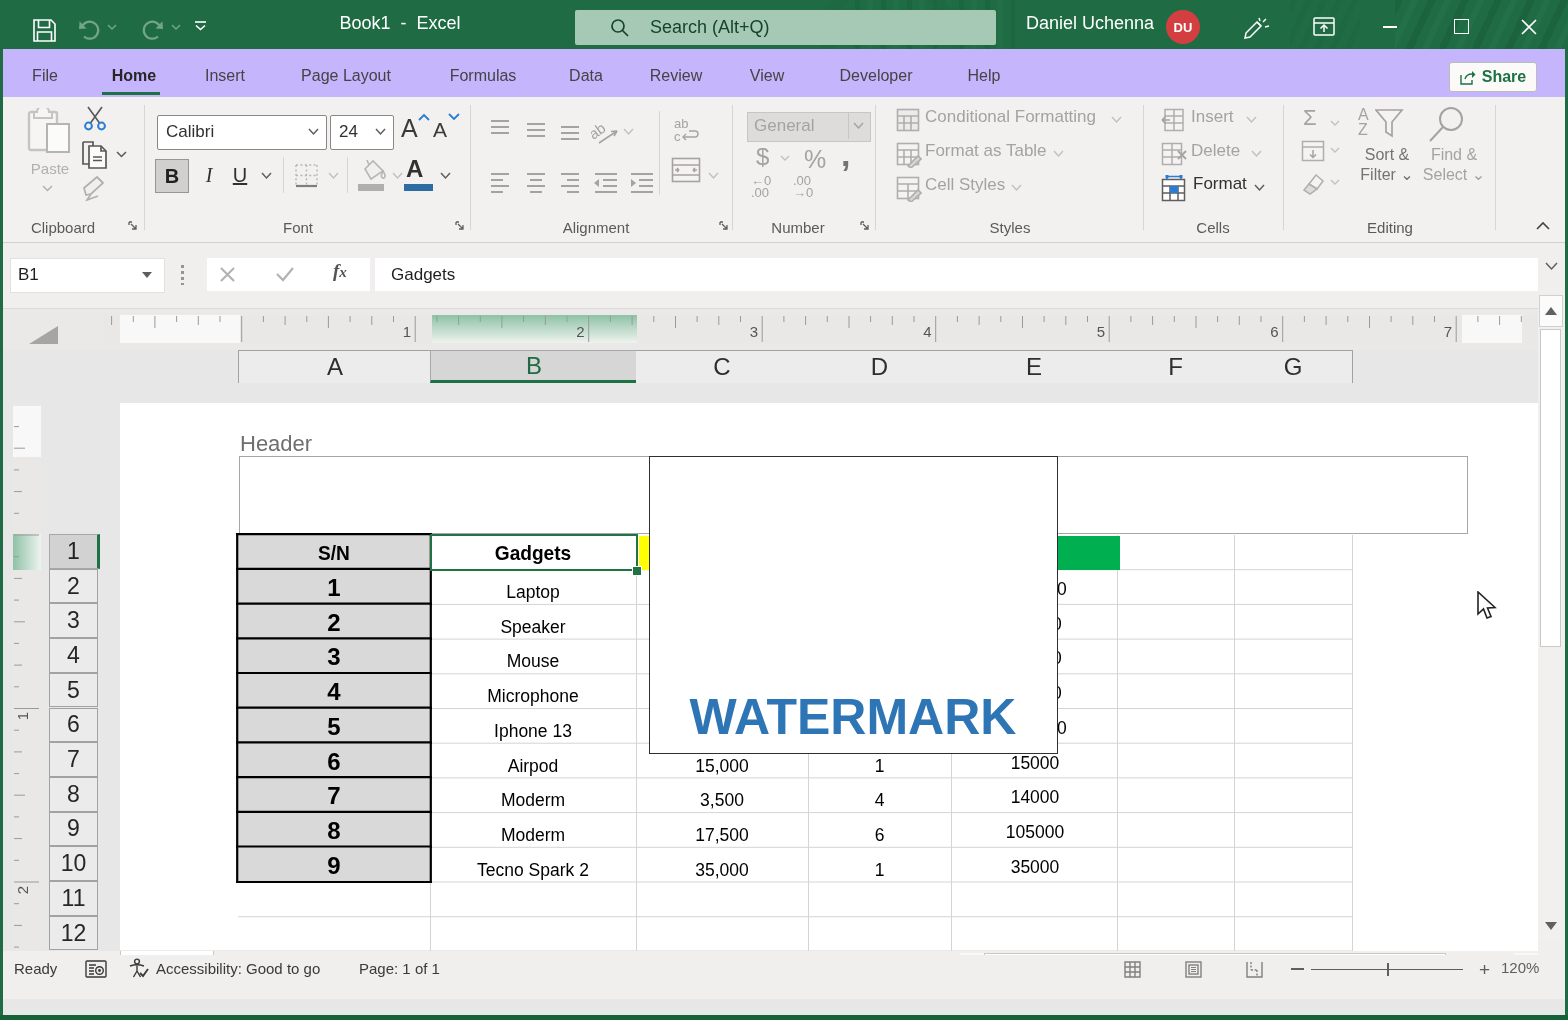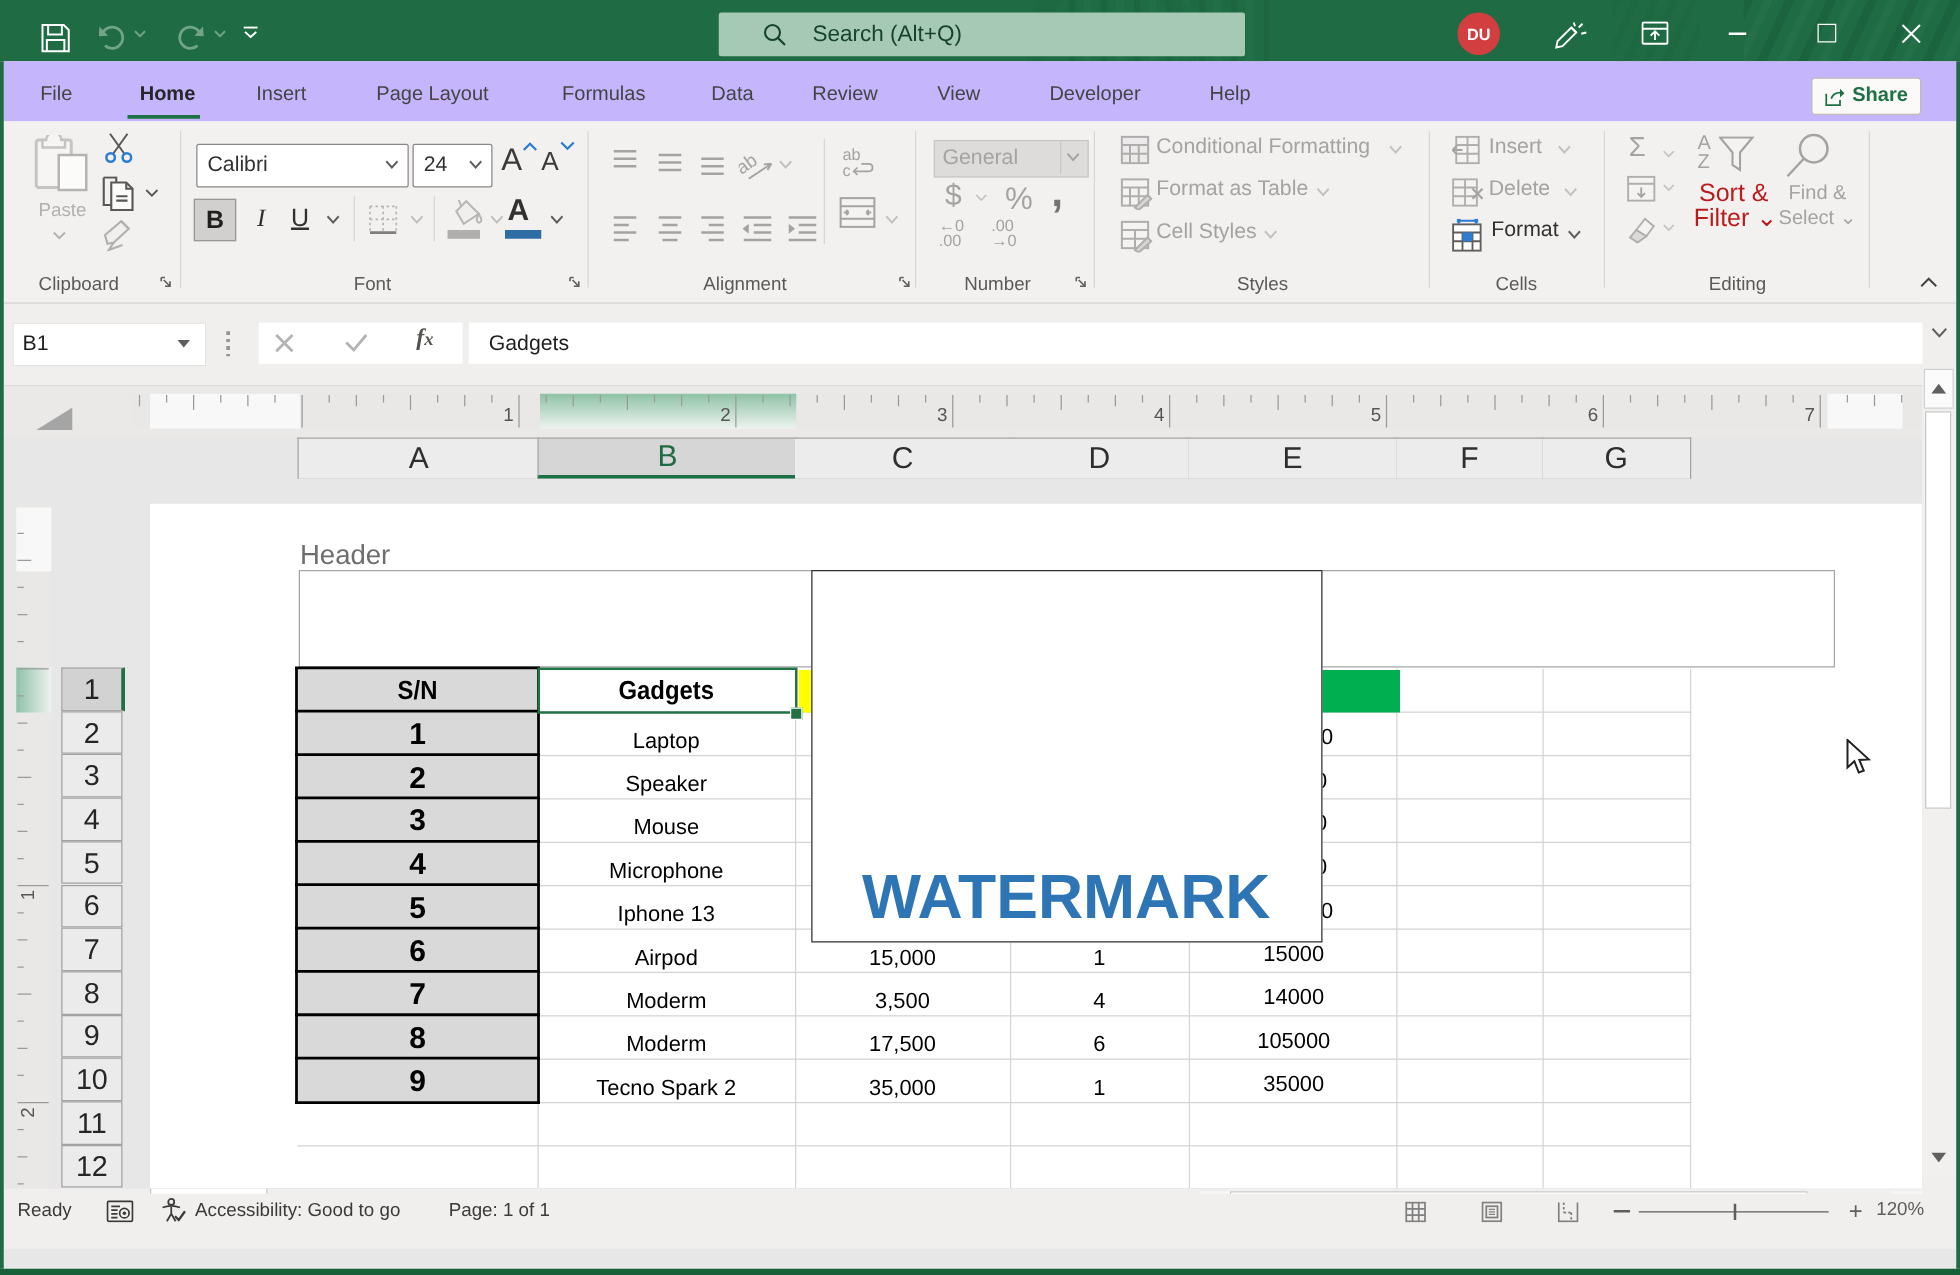--- a/index.html
+++ b/index.html
@@ -40,28 +40,30 @@
   </svg>
   <svg class="abs" style="left:171px;top:24px;" width="10" height="7" viewBox="0 0 10 7" fill="none" stroke="#71a489" stroke-width="1.5">
         <path d="M1 1 L5 5 L9 1"></path>
       </svg>
 
   <svg class="abs" style="left:194px;top:21px;" width="13" height="10" viewBox="0 0 13 10" fill="none" stroke="#fff" stroke-width="1.6">
         <path d="M1 1 H12"></path>
         <path d="M2 4.5 L6.5 8.5 L11 4.5"></path>
       </svg>
 
+  <div class="abs" style="left:300px;top:0;width:200px;height:47px;font-size:18px;display:flex;align-items:center;justify-content:center;">Book1&nbsp;&nbsp;-&nbsp;&nbsp;Excel</div>
 
   <div class="abs" style="left:575px;top:10px;width:421px;height:35px;background:#a6c9b5;border-radius:2px;"></div>
   <svg class="abs" style="left:610px;top:18px;" width="20" height="20" viewBox="0 0 20 20" fill="none" stroke="#16432c" stroke-width="1.7">
         <circle cx="8" cy="8" r="6"></circle>
         <path d="M12.5 12.5 L18 18"></path>
       </svg>
   <div class="abs" style="left:650px;top:10px;height:35px;display:flex;align-items:center;font-size:18px;color:#16432c;">Search (Alt+Q)</div>
 
+  <div class="abs" style="left:1015px;top:0px;width:150px;height:47px;font-size:18px;display:flex;align-items:center;justify-content:center;white-space:nowrap;">Daniel Uchenna</div>
   <div class="abs" style="left:1166px;top:10px;width:34px;height:34px;border-radius:50%;background:#d33f40;color:#fff;font-size:13px;font-weight:bold;display:flex;align-items:center;justify-content:center;">DU</div>
 
   <svg class="abs" style="left:1243px;top:16px;" width="28" height="24" viewBox="0 0 28 24" fill="none" stroke="#fff" stroke-width="1.5">
     <path d="M3 17 L14 6 L18 10 L7 21 L2 22 Z"></path>
         <path d="M14 6 L18 10"></path>
     <path d="M20 6 L23 3"></path>
         <path d="M22 11 L26 10"></path>
         <path d="M16 2 L17 5"></path>
   </svg>
 
@@ -354,21 +356,21 @@
         <path d="M16 18 L8 13 L3 19 L9 23 Z" fill="#dddbd9"></path>
  </svg>
  <svg class="abs" style="left:1327px;top:82px;" width="10" height="7" viewBox="0 0 10 7" fill="none" stroke="#c3c1bf" stroke-width="1.4">
         <path d="M1 1 L5 5 L9 1"></path>
       </svg>
 
  <div class="abs" style="left:1355px;top:10px;font-size:16px;color:#a5a3a1;line-height:15px;">A<br>Z</div>
  <svg class="abs" style="left:1372px;top:12px;" width="30" height="32" viewBox="0 0 30 32" fill="none" stroke="#a5a3a1" stroke-width="1.7">
    <path d="M1 1 H27 L17 13 V27 L11 23 V13 Z" fill="#f4f3f2"></path>
  </svg>
- <div class="abs" style="left:1352px;top:48px;width:64px;height:40px;font-size:20px;color:#b91c1c;text-align:center;line-height:20px;">Sort &amp;<br>Filter&nbsp;⌄</div>
+ <div class="abs" style="left:1352px;top:48px;width:64px;height:40px;font-size:16px;color:#737373;text-align:center;line-height:20px;">Sort &amp;<br>Filter&nbsp;⌄</div>
 
  <svg class="abs" style="left:1424px;top:8px;" width="40" height="40" viewBox="0 0 40 40" fill="none" stroke="#a5a3a1" stroke-width="2">
    <circle cx="24" cy="14" r="11" fill="#f2f1f0"></circle>
         <path d="M16 22 L3 36"></path>
  </svg>
  <div class="abs" style="left:1418px;top:48px;width:66px;height:40px;font-size:16px;color:#a5a3a1;text-align:center;line-height:20px;">Find &amp;<br>Select&nbsp;⌄</div>
 </div>
 
 <div class="abs" id="fbar" style="left:3px;top:243px;width:1562px;height:66px;background:#f0efee;border-bottom:1px solid #dddbd9;box-sizing:border-box;">
   <div class="abs" style="left:7px;top:15px;width:153px;height:33px;background:#fff;border:1px solid #e3e1df;"></div>

